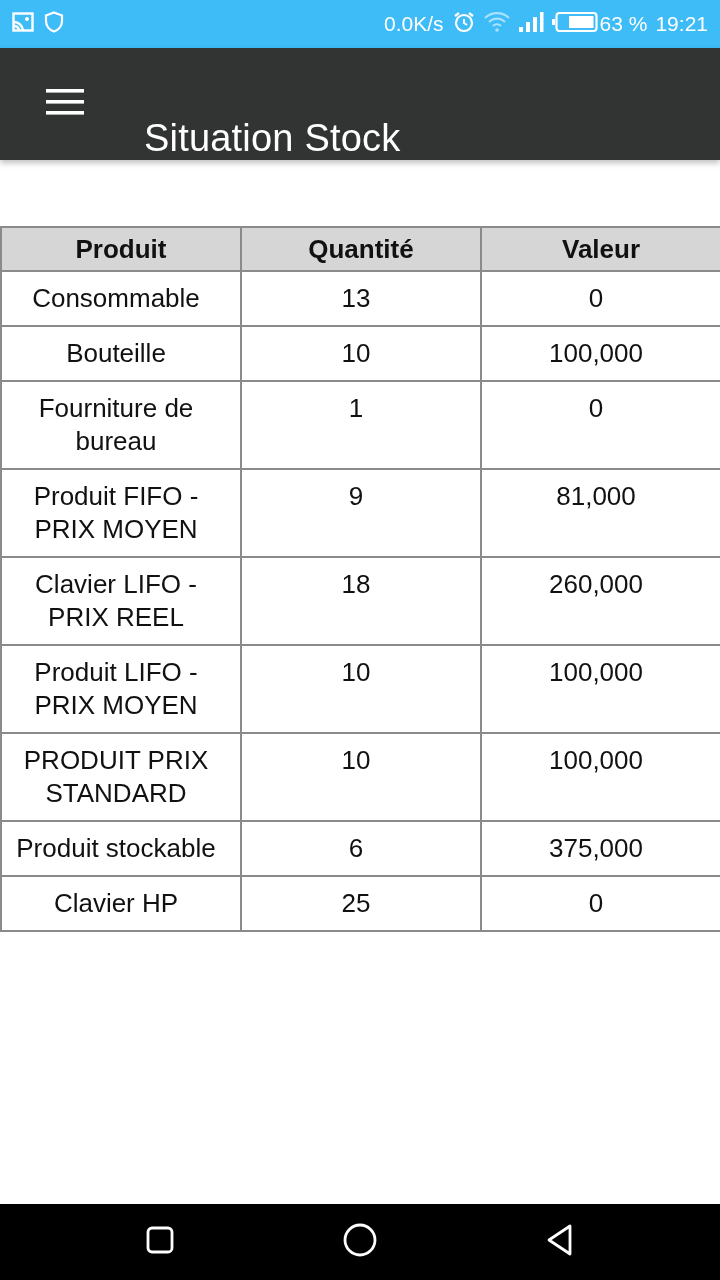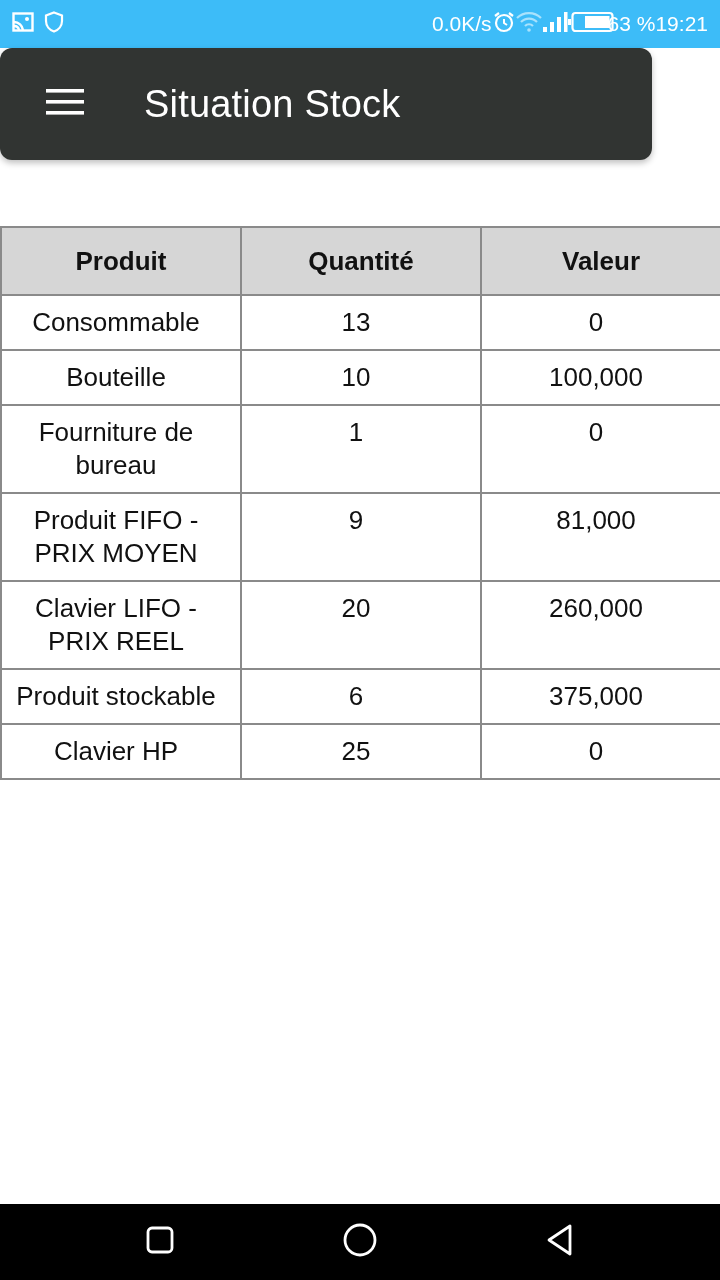--- a/index.html
+++ b/index.html
@@ -1,26 +1,26 @@
 <!DOCTYPE html>
 <html><head>
 <meta charset="utf-8">
 <style>
   * { box-sizing: border-box; margin: 0; padding: 0; }
   html, body { width: 720px; height: 1280px; overflow: hidden; background: #ffffff; font-family: "Liberation Sans", "DejaVu Sans", sans-serif; }
   .status-bar { position: absolute; top: 0; left: 0; width: 720px; height: 48px; background: #3dbcf8; color: #fff; display: flex; align-items: center; justify-content: space-between; padding: 0 12px 0 12px; }
   .status-left { display: flex; align-items: center; gap: 10px; }
-  .status-right { display: flex; align-items: center; font-size: 21px; }
-  .app-bar { position: absolute; top: 48px; left: 0; width: 652px; height: 112px; background: #313432; display: flex; align-items: center; box-shadow: 0 3px 6px rgba(0,0,0,0.25); z-index: 2; border-radius: 12px; }
+  .status-right { display: flex; align-items: center; gap: 8px; font-size: 21px; }
+  .app-bar { position: absolute; top: 48px; left: 0; width: 720px; height: 112px; background: #313432; display: flex; align-items: flex-end; box-shadow: 0 3px 6px rgba(0,0,0,0.25); z-index: 2; }
   .menu-btn { width: 144px; height: 112px; display: flex; align-items: center; justify-content: flex-start; padding-left: 46px; }
   .app-title { color: #fff; font-size: 38px; font-weight: 500; letter-spacing: 0.2px; }
   .content { position: absolute; top: 160px; left: 0; width: 720px; height: 1044px; overflow: hidden; background: #fff; }
   table.stock { position: absolute; top: 66px; left: 0; width: 720px; border-collapse: collapse; table-layout: fixed; }
   table.stock th, table.stock td { border: 2px solid #8a8a8a; text-align: center; vertical-align: top; font-size: 26px; color: #111; line-height: 33px; }
-  table.stock th { background: #d6d6d6; font-weight: bold; height: 68px; vertical-align: middle; padding: 0 4px; }
+  table.stock th { background: #d6d6d6; font-weight: bold; height: 44px; vertical-align: middle; padding: 0 4px; }
   table.stock td { padding: 10px 16px 10px 6px; height: 55px; }
   col.c1 { width: 240px; } col.c2 { width: 240px; } col.c3 { width: 240px; }
   .nav-bar { position: absolute; top: 1204px; left: 0; width: 720px; height: 76px; background: #000; display: flex; align-items: center; justify-content: center; }
   .nav-btn { width: 200px; height: 76px; display: flex; align-items: center; justify-content: center; }
 </style>
 </head>
 <body>
 
 <div class="status-bar">
   <div class="status-left">
@@ -118,22 +118,32 @@
         <td>1</td>
         <td>0</td>
       </tr>
       <tr>
         <td>Produit FIFO - PRIX MOYEN</td>
         <td>9</td>
         <td>81,000</td>
       </tr>
       <tr>
         <td>Clavier LIFO - PRIX REEL</td>
-        <td>20</td>
+        <td>18</td>
         <td>260,000</td>
+      </tr>
+      <tr>
+        <td>Produit LIFO - PRIX MOYEN</td>
+        <td>10</td>
+        <td>100,000</td>
+      </tr>
+      <tr>
+        <td>PRODUIT PRIX STANDARD</td>
+        <td>10</td>
+        <td>100,000</td>
       </tr>
       <tr>
         <td>Produit stockable</td>
         <td>6</td>
         <td>375,000</td>
       </tr>
       <tr>
         <td>Clavier HP</td>
         <td>25</td>
         <td>0</td>

